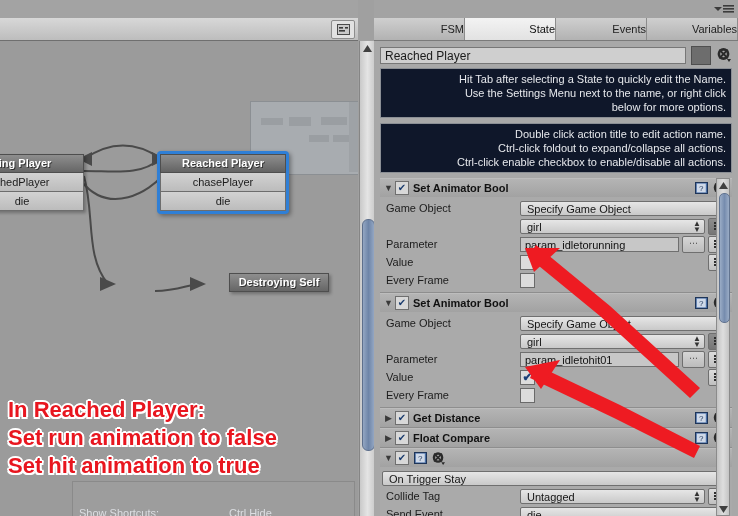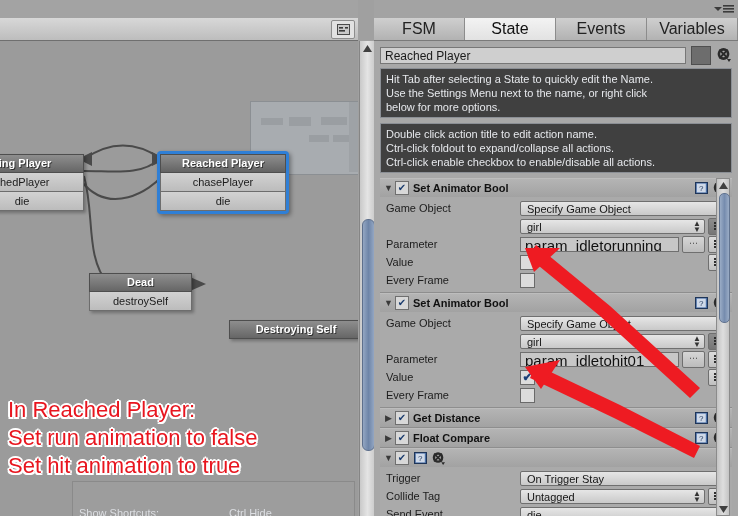--- a/index.html
+++ b/index.html
@@ -25,21 +25,21 @@
   .node{position:absolute;box-shadow:2px 2px 3px rgba(0,0,0,.28);}
   .node-title{height:17px;line-height:17px;text-align:center;font-weight:bold;font-size:11px;color:#ffffff;
       text-shadow:1px 1px 0 rgba(0,0,0,.55);
       background:linear-gradient(to bottom,#8e8e8e,#666666);border:1px solid #4e4e4e;}
   .node-row{height:18px;line-height:18px;text-align:center;font-size:11px;color:#1b1b1b;
       background:linear-gradient(to bottom,#d2d2d2,#bcbcbc);border:1px solid #6d6d6d;border-top:none;}
   .node.selected{padding:3px;background:#2f7fd6;border-radius:4px;box-shadow:2px 2px 4px rgba(0,0,0,.35);}
   .node.selected .node-title{background:linear-gradient(to bottom,#8e8e8e,#636363);}
 
   
-  .annot{position:absolute;left:8px;top:355px;width:330px;font-size:22px;font-weight:normal;line-height:28px;
+  .annot{position:absolute;left:8px;top:355px;width:330px;font-size:22px;font-weight:bold;line-height:28px;
       color:#e8161f;font-family:"Liberation Sans",sans-serif;
       text-shadow:-1.5px -1.5px 0 #fff,1.5px -1.5px 0 #fff,-1.5px 1.5px 0 #fff,1.5px 1.5px 0 #fff,
                   0 -1.8px 0 #fff,0 1.8px 0 #fff,-1.8px 0 0 #fff,1.8px 0 0 #fff;}
 
   
   .shortcuts{position:absolute;left:72px;top:440px;width:283px;height:76px;background:#9d9d9d;
       border:1px solid #8a8a8a;padding:2px 6px;box-sizing:border-box;}
   .sc-row{display:flex;height:14px;line-height:14px;font-size:11px;color:#dcdee2;margin-top:22px;}
   .sc-key{width:150px;}
   .sc-val{flex:1;}
@@ -50,53 +50,53 @@
   .vs-arrow{position:absolute;left:0;width:15px;height:14px;display:flex;align-items:center;justify-content:center;}
   .vs-thumb{position:absolute;left:2px;width:11px;border-radius:6px;
       background:linear-gradient(to right,#93a6c2,#6e85a8,#93a6c2);border:1px solid #5d6f8c;}
 
   
   #inspector{position:absolute;left:374px;top:0;width:364px;height:516px;background:#a8a8a8;overflow:hidden;}
   .ins-top{position:absolute;left:0;top:0;width:364px;height:18px;background:#a3a3a3;}
   .win-menu{position:absolute;right:4px;top:3px;width:26px;height:12px;}
   .tabbar{position:absolute;left:0;top:18px;width:364px;height:22px;display:flex;
       background:linear-gradient(to bottom,#c3c3c3,#a9a9a9);border-bottom:1px solid #7a7a7a;}
-  .tab{flex:1;height:22px;line-height:22px;text-align:center;font-size:16px;color:#222;
+  .tab{flex:1;height:22px;line-height:22px;text-align:right;font-size:11px;color:#222;
       background:linear-gradient(to bottom,#cfcfcf,#b2b2b2);border-right:1px solid #8c8c8c;}
   .tab.active{background:linear-gradient(to bottom,#f3f3f3,#e2e2e2);font-weight:normal;color:#111;}
   .ins-body{position:absolute;left:0;top:40px;width:364px;height:476px;padding:4px;box-sizing:border-box;}
 
   .namerow{display:flex;align-items:center;height:18px;margin:2px 0 4px 2px;}
   .namefield{flex:1;height:17px;line-height:17px;background:#cfcfcf;border:1px solid #777;
       padding:0 4px;font-size:12px;color:#1b1b1b;box-sizing:border-box;}
   .swatch{width:18px;height:17px;margin-left:5px;background:#6d6d6d;border:1px solid #4f4f4f;}
   .gear{width:20px;height:17px;margin-left:3px;display:flex;align-items:center;justify-content:center;}
 
-  .helpbox{background:#404040;border:1px solid #8b8f95;margin:0 2px 5px 2px;padding:3px 5px;}
+  .helpbox{background:#0f172a;border:1px solid #8b8f95;margin:0 2px 5px 2px;padding:3px 5px;text-align:right;}
   .helpline{font-size:11px;line-height:14px;color:#e6e8ec;}
 
   .actions{position:relative;margin:0 2px;}
   .action{background:#aaaaaa;border-bottom:1px solid #8e8e8e;}
   .ahead{display:flex;align-items:center;height:18px;background:linear-gradient(to bottom,#b4b4b4,#a2a2a2);
       border-top:1px solid #bdbdbd;padding:0 2px;}
   .foldout{width:13px;text-align:center;font-size:9px;color:#3a3a3a;}
   .chk{width:12px;height:12px;background:#d8d8d8;border:1px solid #6f6f6f;margin-right:4px;
       display:flex;align-items:center;justify-content:center;font-size:10px;color:#1b3c6e;line-height:1;}
   .atitle{flex:1;font-size:11px;font-weight:bold;color:#111;}
   .abook{width:15px;height:14px;margin-right:3px;display:flex;align-items:center;justify-content:center;}
   .abody{padding:2px 2px 3px 2px;}
   .frow{display:flex;align-items:center;height:18px;}
   .flabel{width:138px;font-size:11px;color:#1c1c1c;padding-left:4px;box-sizing:border-box;}
   .fctl{flex:1;display:flex;align-items:center;}
   .popup{flex:1;height:15px;line-height:15px;background:linear-gradient(to bottom,#e6e6e6,#c9c9c9);
       border:1px solid #6f6f6f;border-radius:2px;font-size:11px;color:#151515;padding:0 14px 0 6px;
       position:relative;box-sizing:border-box;white-space:nowrap;overflow:hidden;}
   .popup .updown{position:absolute;right:3px;top:1px;font-size:8px;line-height:6px;color:#333;}
   .textf{flex:1;height:15px;line-height:15px;background:#c7c7c7;border:1px solid #6f6f6f;
-      font-size:15px;color:#111;padding:0 4px;box-sizing:border-box;white-space:nowrap;overflow:hidden;}
+      font-size:11px;color:#111;padding:0 4px;box-sizing:border-box;white-space:nowrap;overflow:hidden;}
   .dots{width:21px;height:15px;margin-left:3px;background:linear-gradient(to bottom,#d6d6d6,#bcbcbc);
       border:1px solid #6f6f6f;border-radius:2px;font-size:9px;text-align:center;line-height:13px;color:#333;}
   .varbtn{width:20px;height:15px;margin-left:3px;background:linear-gradient(to bottom,#dcdcdc,#c0c0c0);
       border:1px solid #6f6f6f;border-radius:2px;display:flex;align-items:center;justify-content:center;}
   .varbtn.dark{background:linear-gradient(to bottom,#8d8d8d,#767676);}
   .varbtn .bars{width:11px;}
   .varbtn .bars div{height:1.5px;background:#2d2d2d;margin:1.5px 0;}
   .cbox{width:13px;height:13px;background:#dcdcdc;border:1px solid #6a6a6a;
       display:flex;align-items:center;justify-content:center;}
   .cbox .tick{color:#1b3f78;font-size:12px;line-height:11px;font-weight:bold;}
@@ -158,26 +158,22 @@
         <div class="node-row">chedPlayer</div>
         <div class="node-row">die</div>
       </div>
 
       <div class="node selected" style="left:157px;top:110px;width:126px;">
         <div class="node-title">Reached Player</div>
         <div class="node-row">chasePlayer</div>
         <div class="node-row">die</div>
       </div>
 
-      <div class="node" style="left:89px;top:232px;width:103px;">
-        <div class="node-title">Dead</div>
-        <div class="node-row">destroySelf</div>
-      </div>
-
-      <div class="node" style="left:229px;top:232px;width:134px;margin-top:47px;">
+
+      <div class="node" style="left:229px;top:232px;width:100px;">
         <div class="node-title">Destroying Self</div>
       </div>
 
       <div class="annot">
         <div>In Reached Player:</div>
         <div>Set run animation to false</div>
         <div>Set hit animation to true</div>
       </div>
 
       <div class="shortcuts">
@@ -502,21 +498,20 @@
                 <circle cx="6.5" cy="6" r="4.4" fill="none" stroke="#2b2b2b" stroke-width="2.6"></circle>
                 <circle cx="6.5" cy="6" r="1.5" fill="#b0b0b0"></circle>
                 <rect x="5.6" y="0" width="1.8" height="12" fill="#2b2b2b" transform="rotate(45 6.5 6)"></rect>
                 <rect x="5.6" y="0" width="1.8" height="12" fill="#2b2b2b" transform="rotate(-45 6.5 6)"></rect>
                 <polygon points="10,11 14,11 12,14" fill="#2b2b2b"></polygon>
               </svg>
             </div>
           </div>
           <div class="abody">
             <div class="frow">
-              <div class="flabel">Trigger</div>
               <div class="fctl">
                 <div class="popup">
                   <span>On Trigger Stay</span>
                   <span class="updown">▲<br>▼</span>
                 </div>
               </div>
             </div>
             <div class="frow">
               <div class="flabel">Collide Tag</div>
               <div class="fctl">

